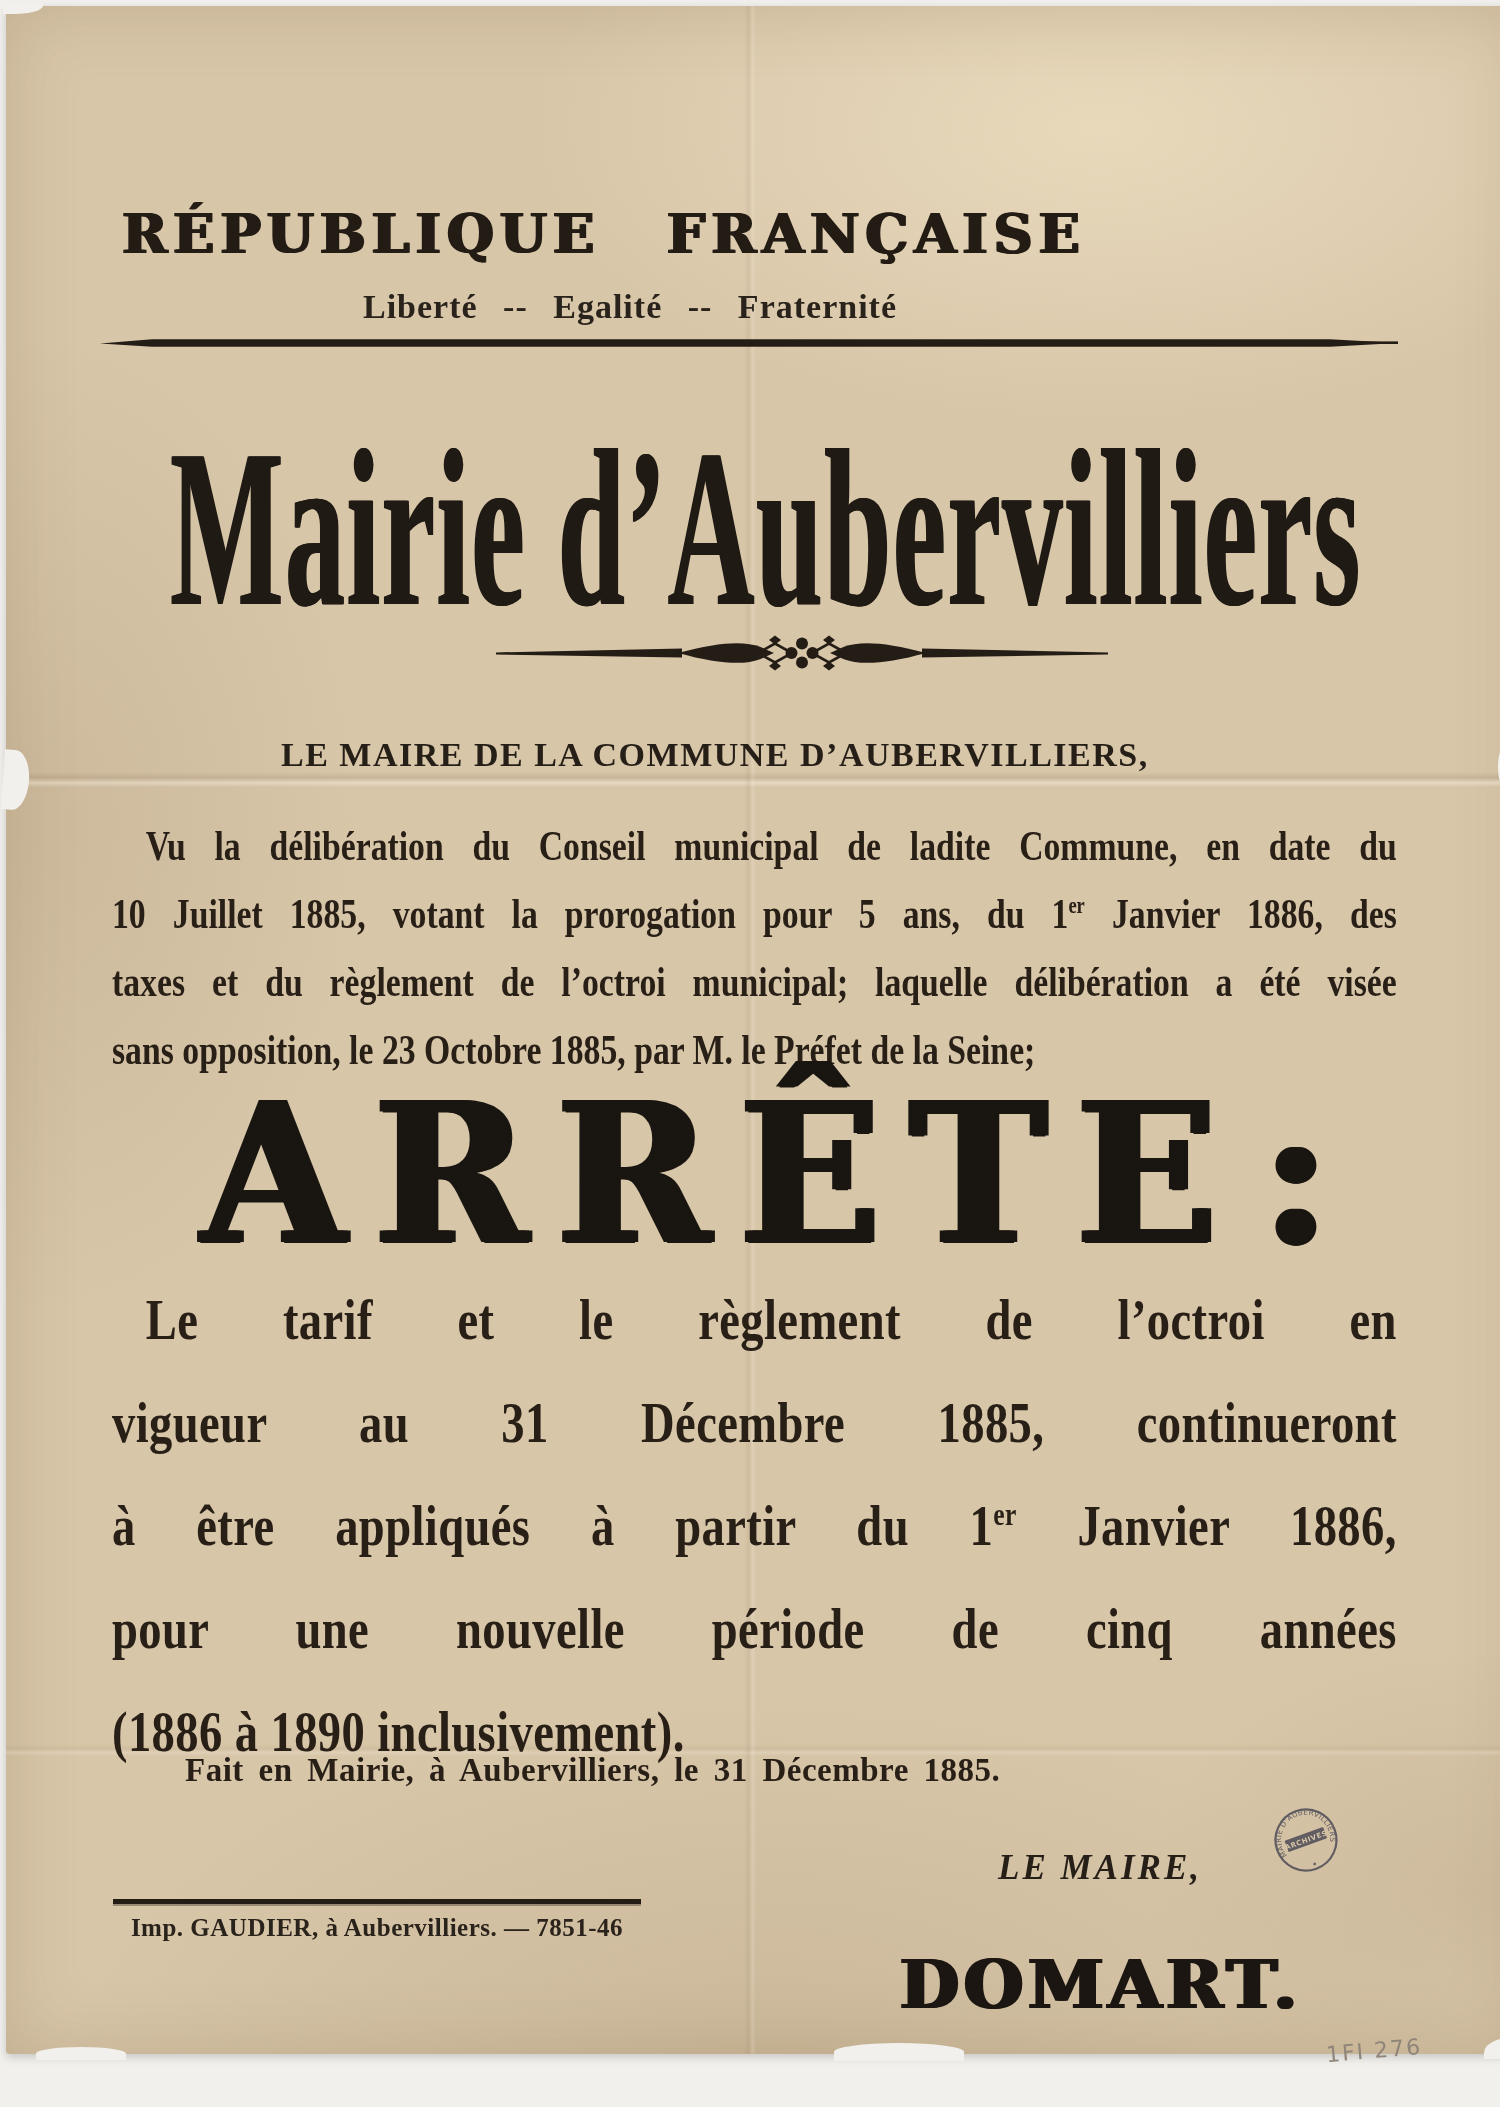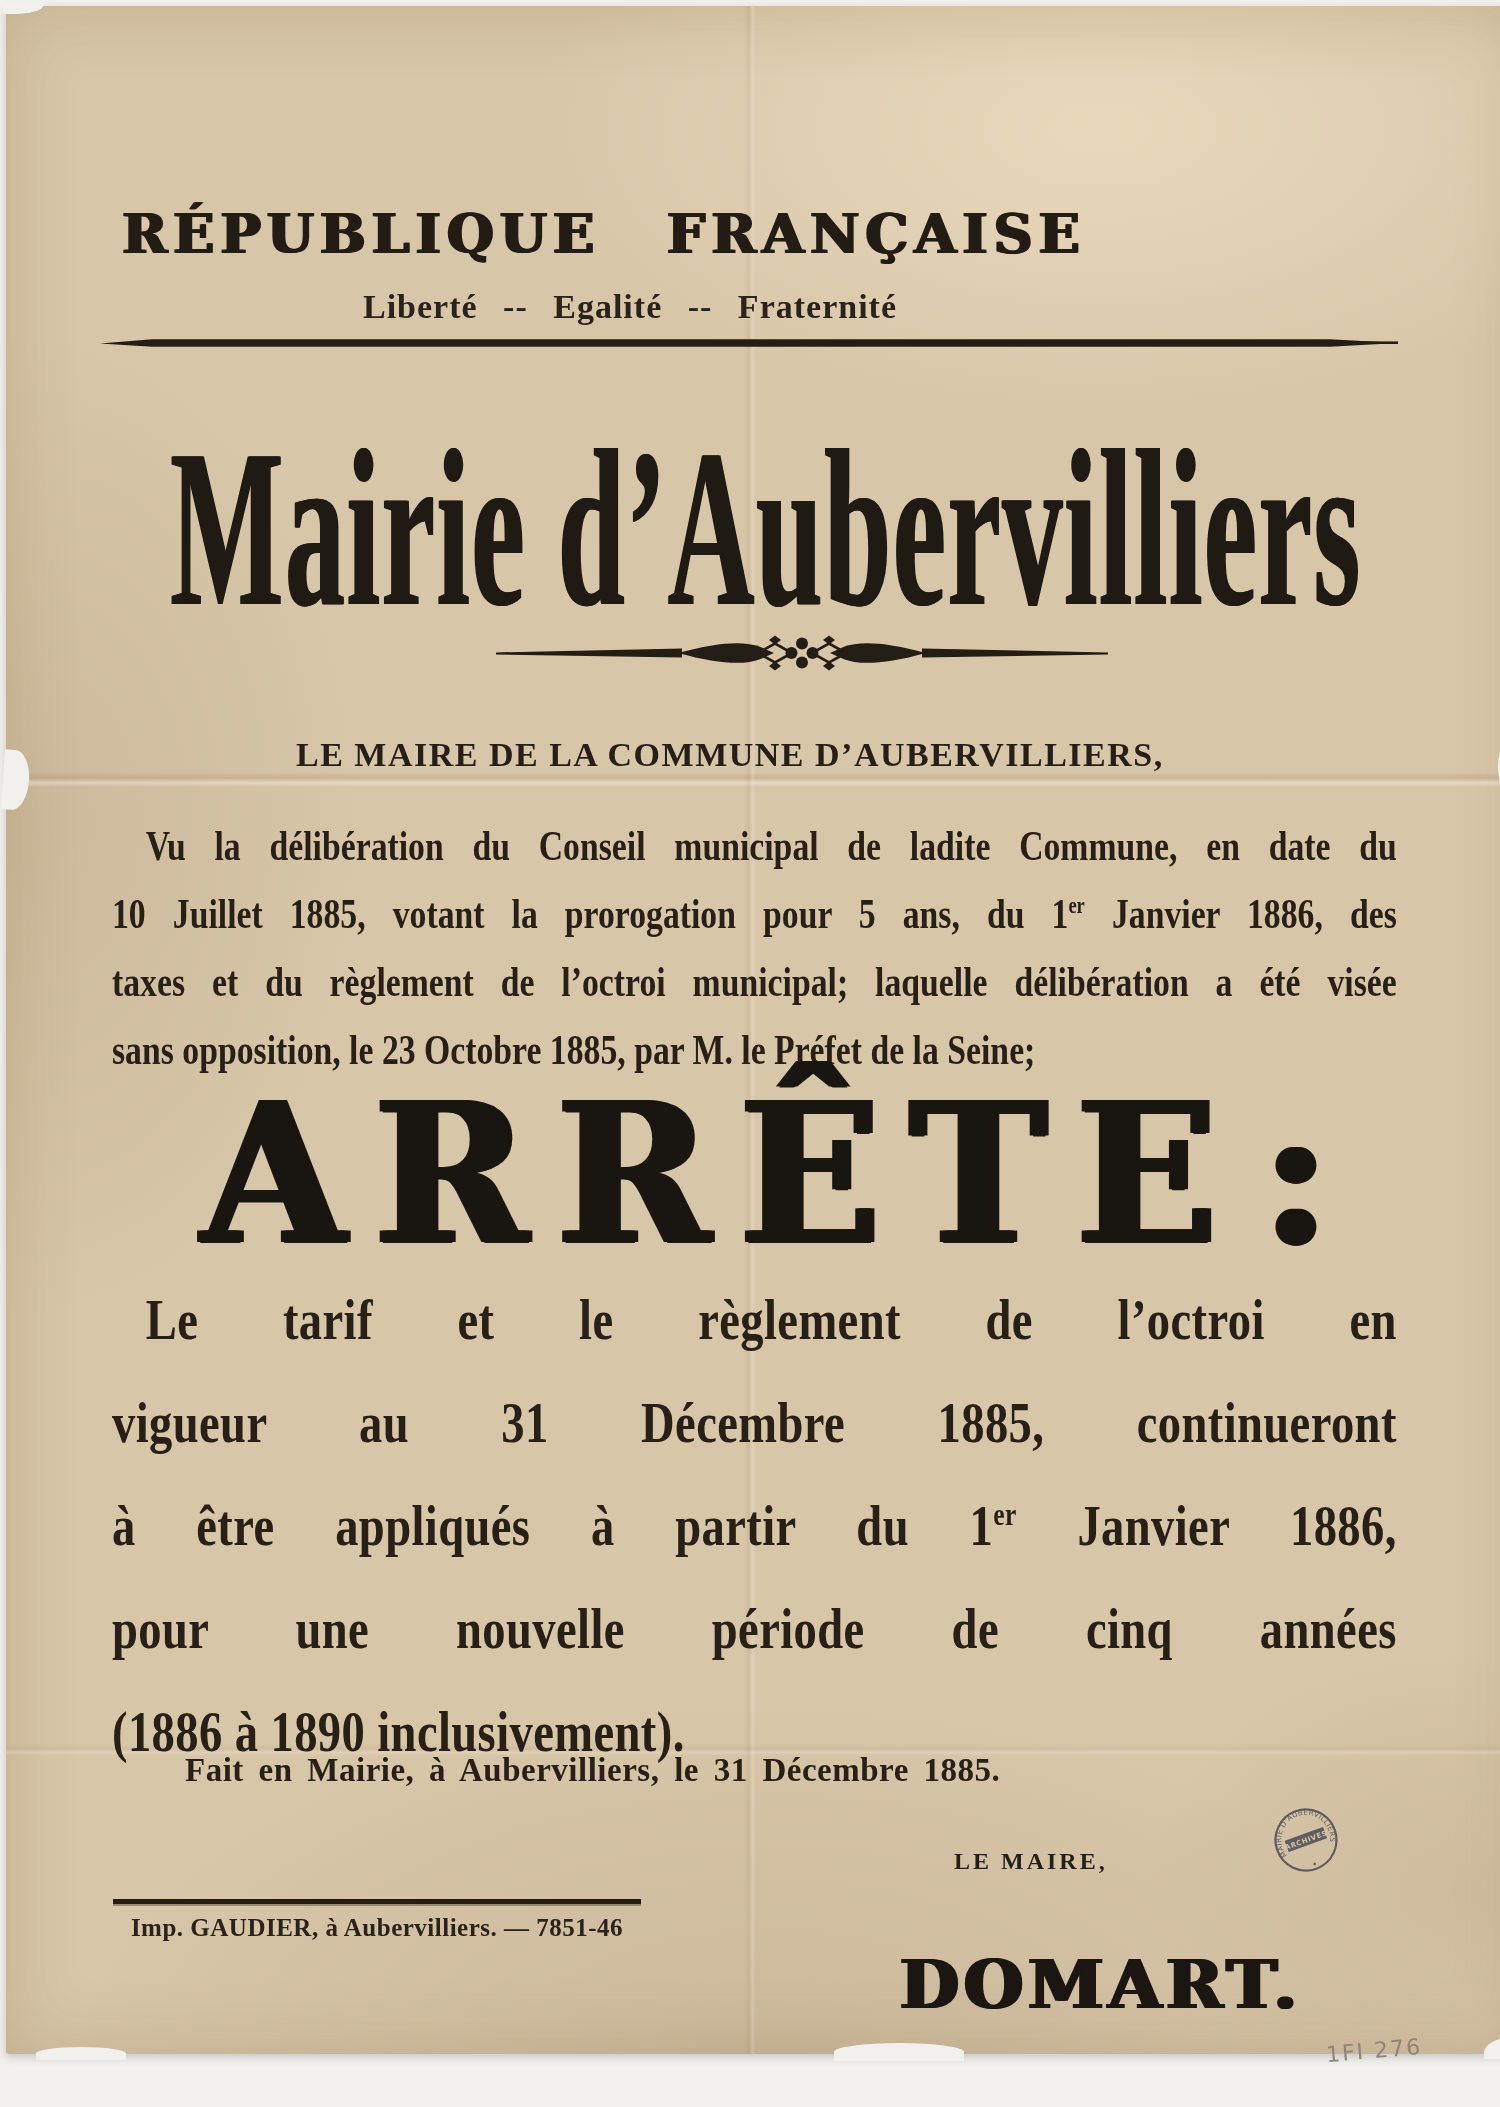--- a/index.html
+++ b/index.html
@@ -60,21 +60,21 @@
     position:absolute;top:398px;left:0;width:100%;text-align:center;
     font-family:"Liberation Serif",serif;font-weight:bold;
     font-size:150px;line-height:1.1;letter-spacing:2px;color:#1f1a14;
     transform:scale(0.8,1.5);transform-origin:50% 0;
     text-shadow:1px 0 0,-1px 0 0;
     white-space:nowrap;
   }
   .ornament{position:absolute;top:626px;left:50%;transform:translateX(calc(-50% + 36px));}
 
   .preamble-heading{
-    position:absolute;top:730px;left:290px;
+    position:absolute;top:730px;left:275px;
     font-weight:bold;font-size:34px;letter-spacing:1.5px;color:#261f18;
     white-space:nowrap;
   }
   .textblock{
     position:absolute;left:106px;width:1600px;
     transform:scaleX(0.803);transform-origin:0 0;
     font-weight:bold;color:#281f16;
   }
   .preamble{top:806px;font-size:42px;line-height:68px;}
   .bodyblock{top:1262px;font-size:58px;line-height:103px;letter-spacing:0.5px;}
@@ -92,22 +92,22 @@
     white-space:nowrap;
   }
   .arrete .colon{margin-left:14px;letter-spacing:0;}
 
   .dateline{
     position:absolute;top:1746px;left:179px;
     font-weight:bold;font-size:33px;letter-spacing:0.5px;word-spacing:6px;color:#281f16;
     white-space:nowrap;
   }
   .sig-role{
-    position:absolute;top:1842px;left:948px;
-    font-weight:bold;font-size:24px;letter-spacing:3px;color:#261f18;white-space:nowrap;
+    position:absolute;top:1842px;left:992px;
+    font-weight:bold;font-size:35px;letter-spacing:3px;color:#261f18;white-space:nowrap;font-style:italic;
   }
   .sig-name{
     position:absolute;top:1938px;left:894px;
     font-family:"DejaVu Serif","Liberation Serif",serif;font-weight:bold;
     font-size:68px;letter-spacing:5px;color:#1b1611;
     text-shadow:2px 0 0,-2px 0 0;
     white-space:nowrap;
   }
   .stamp{position:absolute;left:1266px;top:1800px;transform:rotate(-20deg);opacity:0.82;}
   .imprint-rule{position:absolute;top:1893px;left:107px;width:528px;height:5px;background:#241d16;

